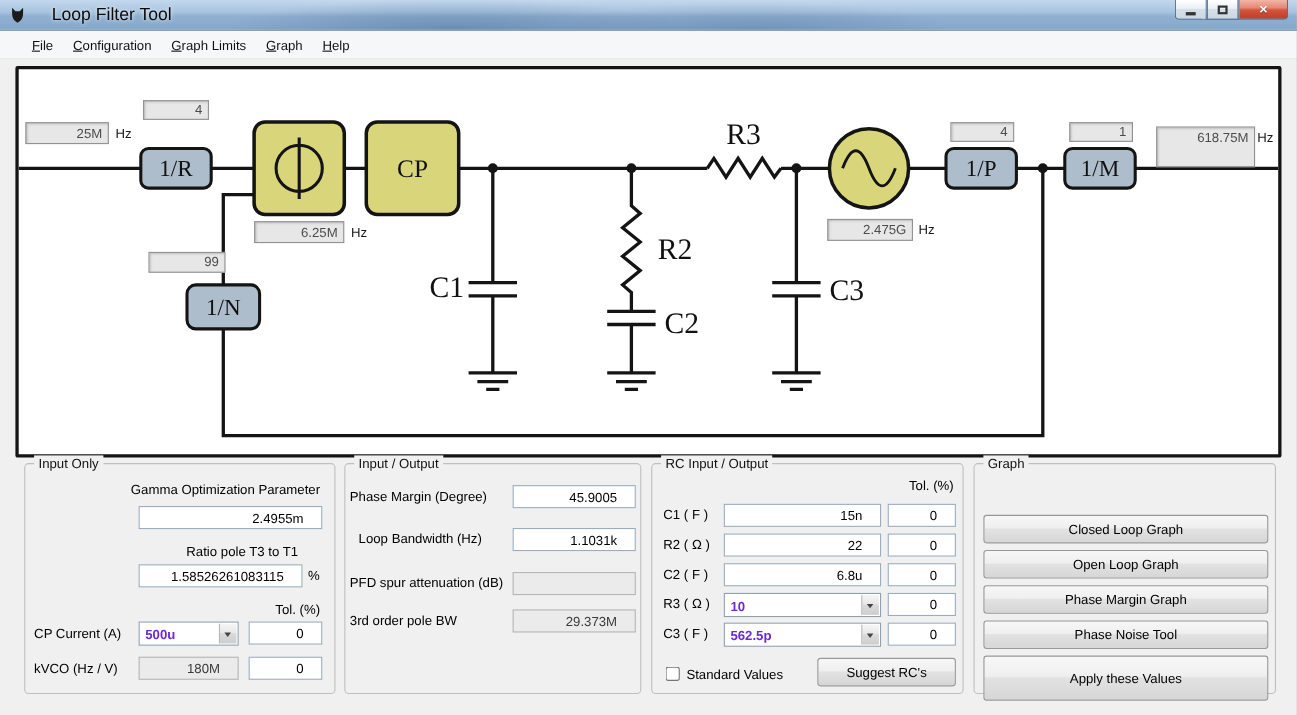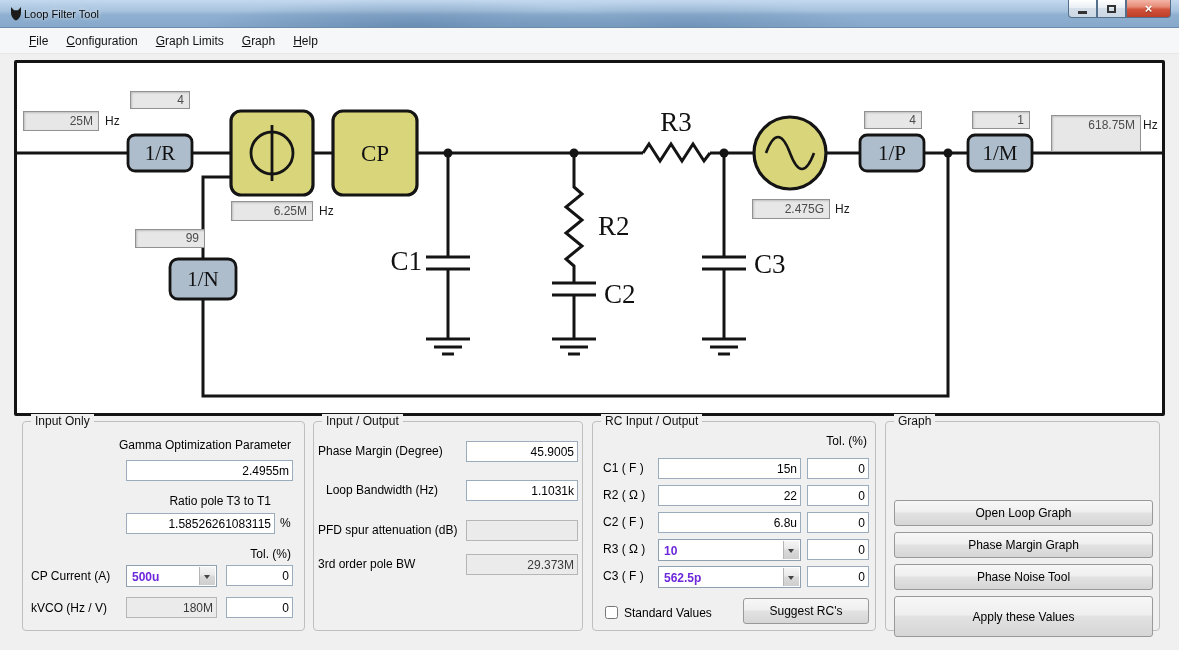--- a/index.html
+++ b/index.html
@@ -11,21 +11,21 @@
   
   .titlebar {
     height:28px; position:relative; display:flex; align-items:center; padding:0 8px;
     background:
       radial-gradient(ellipse 300px 40px at 35% 100%, rgba(30,70,120,.28), transparent 70%),
       radial-gradient(ellipse 260px 36px at 58% 100%, rgba(30,70,120,.22), transparent 70%),
       linear-gradient(180deg,#c3d8ee 0%, #a8c3de 40%, #8fb0d0 55%, #86a8ca 100%);
     border-bottom:1px solid #6d8cab;
   }
   .app-icon { width:16px; height:16px; flex:0 0 auto; }
-  .title-text { font-size:11px; color:#0a0a0a; margin-left:0; text-shadow:0 0 4px rgba(255,255,255,.95); }
+  .title-text { font-size:16px; color:#0a0a0a; margin-left:23px; text-shadow:0 0 4px rgba(255,255,255,.95); }
   .win-buttons { position:absolute; top:0; right:8px; display:flex; }
   .win-btn {
     width:29px; height:18px; border:1px solid #54708c; border-top:none;
     background:linear-gradient(#ffffff,#e9eff5 45%, #d4dfe9 50%, #cbd7e3);
     display:flex; align-items:center; justify-content:center; position:relative; cursor:default;
   }
   .win-btn.min { border-radius:0 0 0 4px; }
   .win-btn.close {
     width:45px; border-radius:0 0 4px 0;
     background:linear-gradient(#f3b5a7,#e68a76 40%, #d2543c 55%, #bd3f28);
@@ -56,21 +56,21 @@
 
   
   .panel { position:absolute; border:1px solid #bfbfbf; border-radius:4px; }
   .panel-title { position:absolute; top:-8px; left:8px; background:#f0f0f0; padding:0 4px; font-size:12px; color:#111; }
 
   .lbl { position:absolute; font-size:12px; color:#000; white-space:nowrap; }
   .lbl.r { }
 
   .tf {
     position:absolute; border:1px solid #9bacbd; background:#fff;
-    font-family:inherit; font-size:12px; color:#000; text-align:right; padding:0 3px; height:21px;
+    font-family:inherit; font-size:12px; color:#000; text-align:right; padding:0 16px; height:21px;
   }
   .tf.dis { background:#ebebeb; border-color:#b6b6b6; color:#3a3a3a; }
 
   .btn {
     position:absolute; border:1px solid #999; border-radius:3px;
     background:linear-gradient(#f7f7f7,#efefef 45%, #e2e2e2 50%, #d6d6d6);
     font-family:inherit; font-size:12px; color:#000; cursor:default;
   }
 
   .combo { position:absolute; background:#fff; border:1px solid #8fa0b1; height:22px; }
@@ -295,20 +295,21 @@
       </div>
       <input class="tf" style="left: 214px; top: 144px; width: 62px;" value="0">
 
       <input type="checkbox" class="cb" style="left: 12px; top: 184px;">
       <span class="lbl" style="left:31px; top:184px;">Standard Values</span>
       <button class="btn" style="left:150px; top:176px; width:126px; height:26px;">Suggest RC's</button>
     </div>
 
     <div class="panel" style="left:885px; top:367px; width:275px; height:210px;">
       <span class="panel-title">Graph</span>
+      <button class="btn" style="left:8px; top:46px; width:259px; height:26px;">Closed Loop Graph</button>
       <button class="btn" style="left:8px; top:78px; width:259px; height:26px;">Open Loop Graph</button>
       <button class="btn" style="left:8px; top:110px; width:259px; height:26px;">Phase Margin Graph</button>
       <button class="btn" style="left:8px; top:142px; width:259px; height:26px;">Phase Noise Tool</button>
       <button class="btn" style="left:8px; top:174px; width:259px; height:41px;">Apply these Values</button>
     </div>
 
   </div>
 </div>
 
 </body></html>

